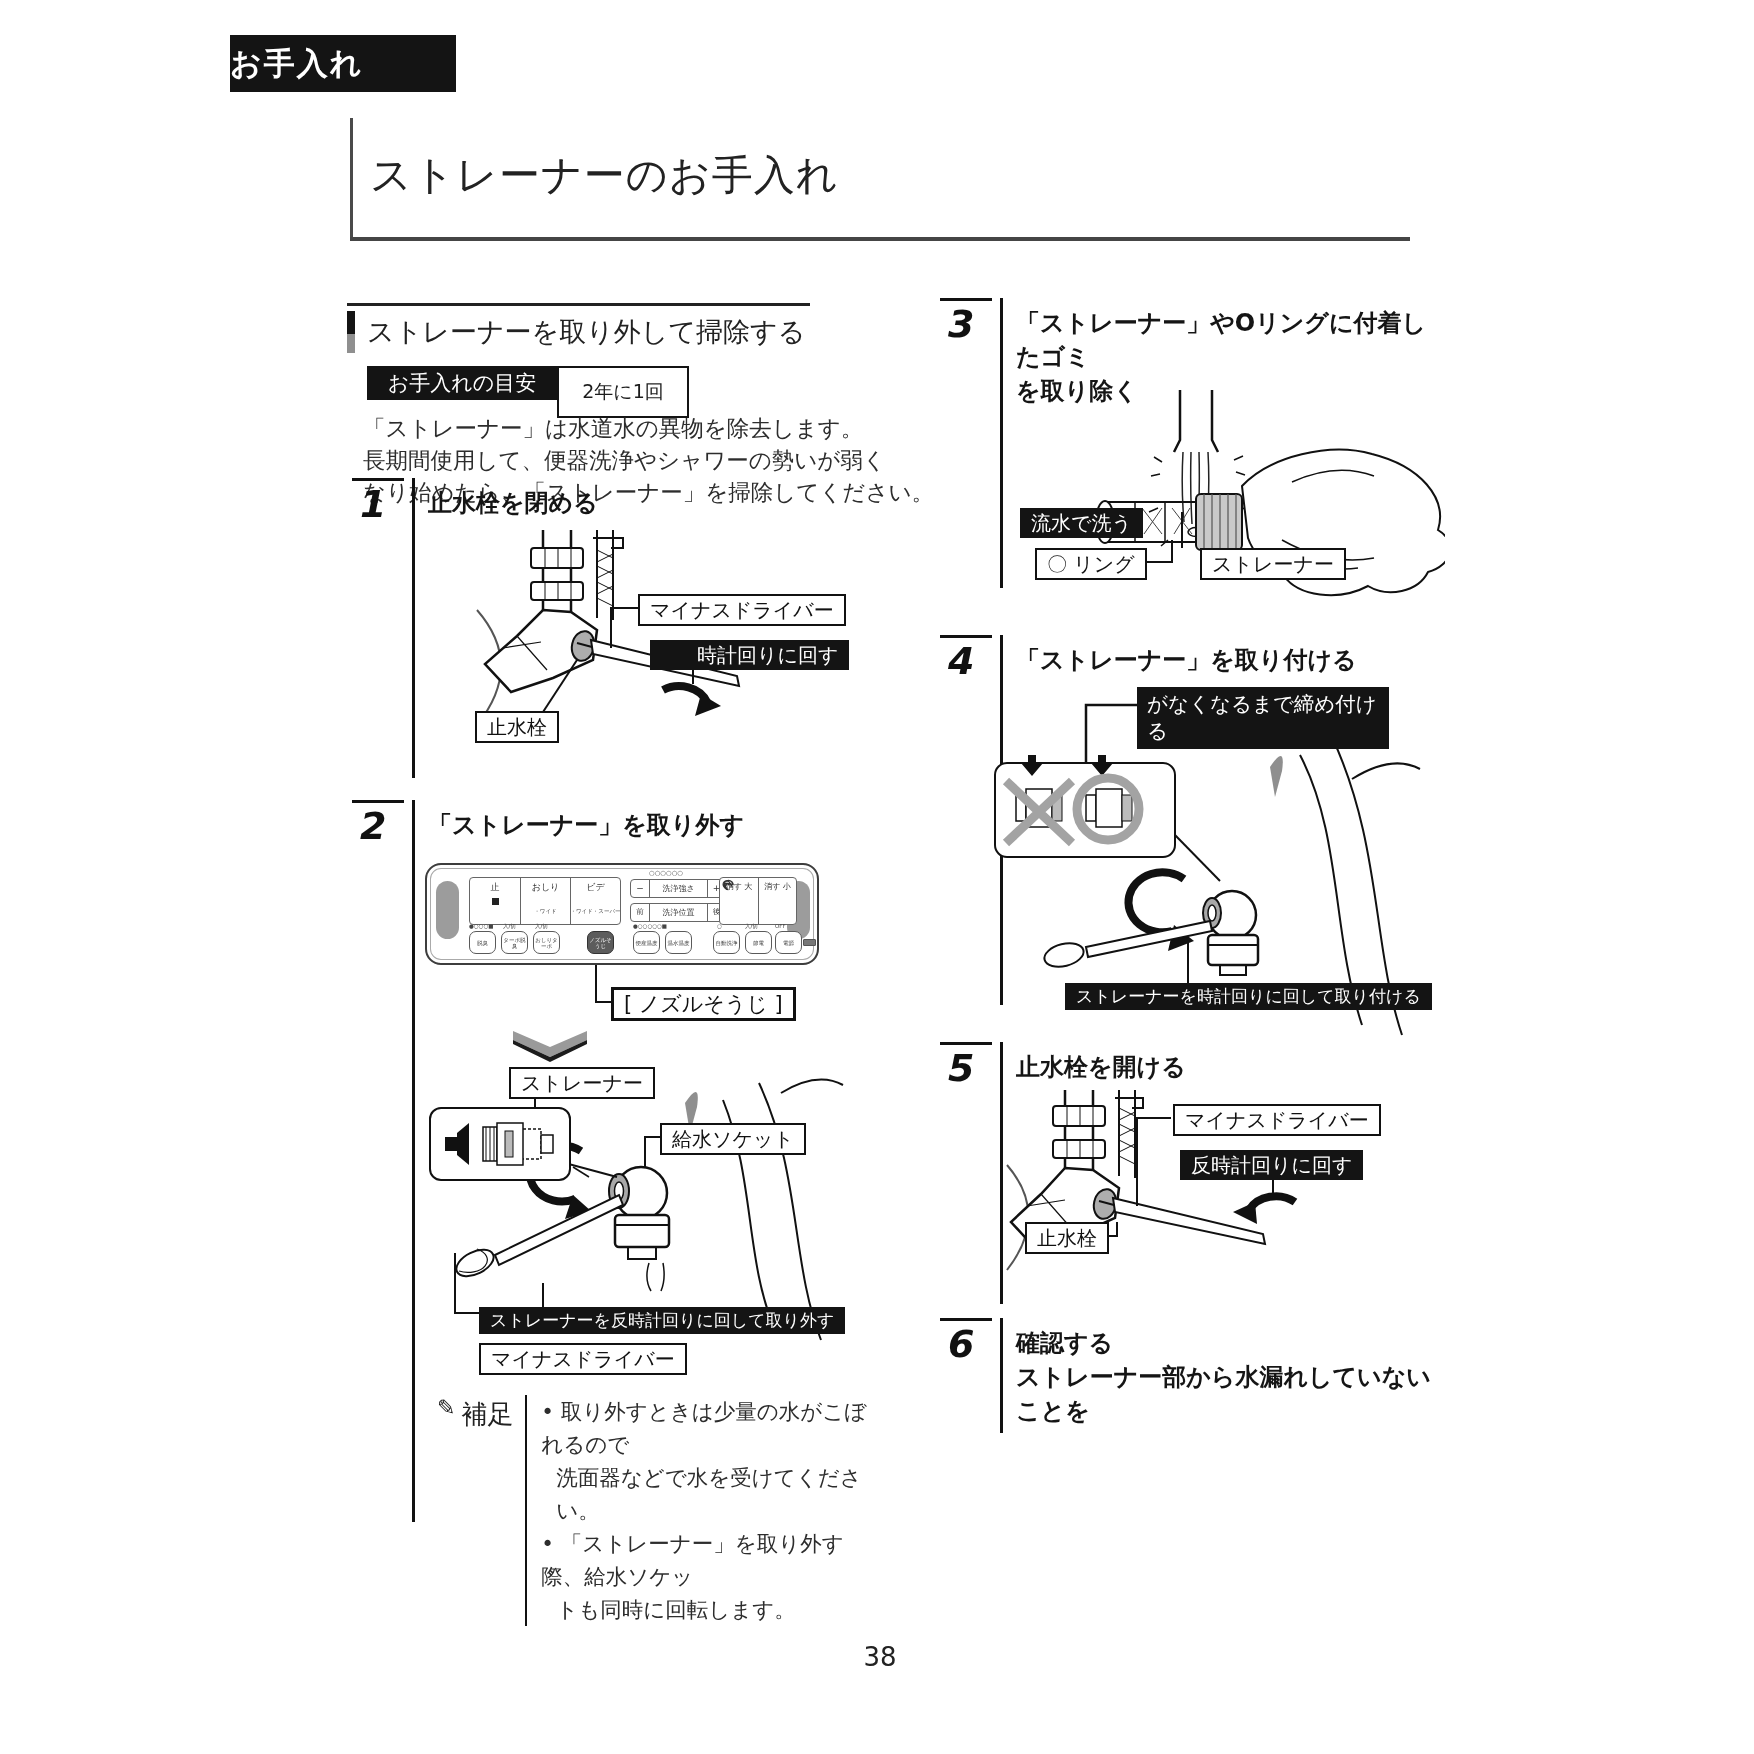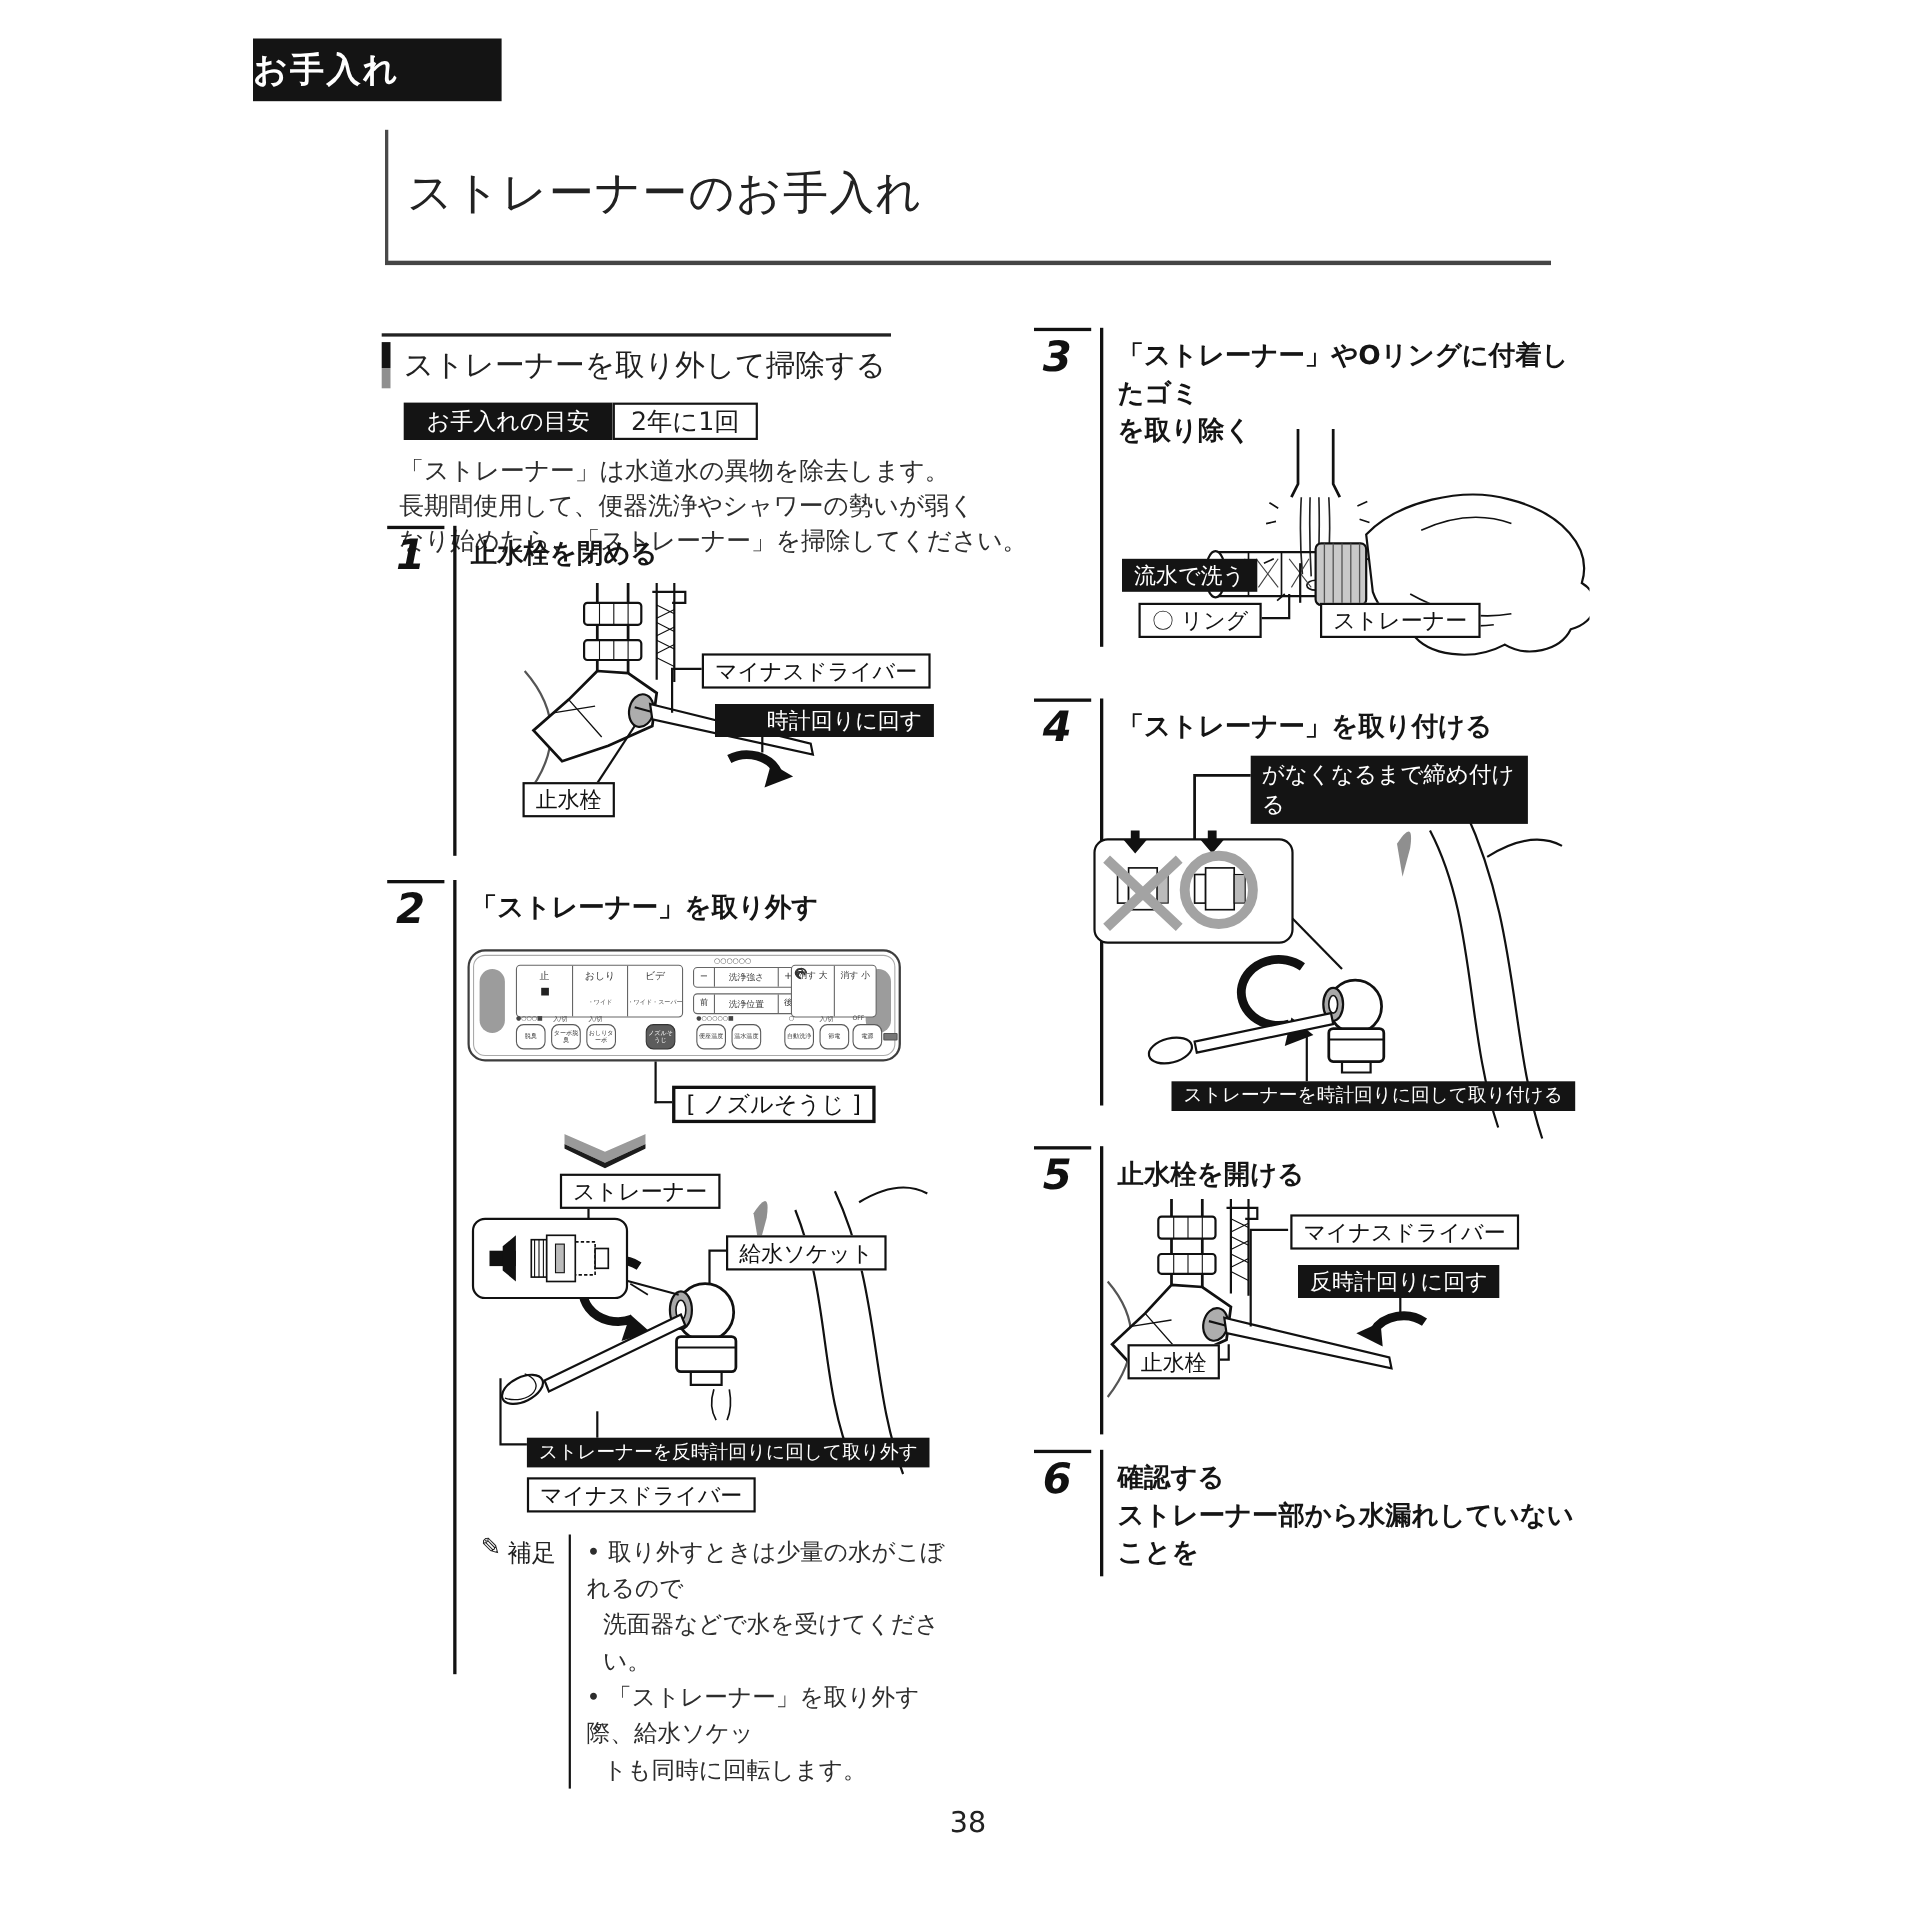--- a/index.html
+++ b/index.html
@@ -25,21 +25,21 @@
 
   
   .sec-head { position:absolute; left:347px; top:303px; width:463px; border-top:3px solid #222;
               display:flex; align-items:center; padding-top:5px; }
   .sec-bar { width:8px; height:42px; background:linear-gradient(#141414 0 55%, #8f8f8f 55% 100%); }
   .sec-title { margin-left:12px; font-size:27px; font-weight:500; color:#222; }
 
   .guide-row { position:absolute; left:367px; top:366px; display:flex; }
   .guide-badge { width:190px; height:34px; background:#141414; color:#fff; font-size:21px;
                  display:flex; align-items:center; justify-content:center; }
-  .guide-value { width:132px; height:34px; border:2.5px solid #141414; font-size:23px;
+  .guide-value { width:132px; height:52px; border:2.5px solid #141414; font-size:19px;
                  display:flex; align-items:center; justify-content:center; background:#fff; }
 
   .intro { position:absolute; left:363px; top:412px; font-size:22.5px; line-height:32px; color:#2d2d2d; }
 
   
   .step { position:absolute; }
   .corner { position:absolute; left:0; top:0; width:52px; border-top:3px solid #111; }
   .stepnum { position:absolute; left:8px; top:4px; font-size:38px; font-weight:bold; font-style:italic; color:#111; }
   .vline { position:absolute; left:60px; top:0; width:2.5px; background:#111; }
   .steptitle { position:absolute; left:76px; top:8px; font-size:24px; font-weight:bold; color:#151515; line-height:34px; }
@@ -61,21 +61,21 @@
   .sbtn.dark { background:#5c5c5c; color:#fff; border-color:#333; }
   .stop-sq { width:7px; height:7px; background:#222; margin-top:4px; }
   .arc-icon { width:16px; height:9px; border:2px solid #333; border-top:none; border-radius:0 0 9px 9px; margin-top:5px; }
   .bide-icon { width:7px; height:10px; background:#333; border-radius:50% 50% 2px 2px; margin-top:4px; }
   .stiny { position:absolute; font-size:6.5px; color:#444; white-space:nowrap; }
   .battery { position:absolute; width:13px; height:7px; border:1.5px solid #555; border-radius:1px; background:#777; }
 
   
   .note { position:absolute; display:flex; align-items:flex-start; }
   .note-ico { font-size:22px; margin-right:6px; }
-  .note-label { font-size:22px; color:#222; white-space:nowrap; margin-top:2px; }
+  .note-label { font-size:26px; color:#222; white-space:nowrap; margin-top:2px; }
   .note-div { width:2.5px; background:#111; align-self:stretch; margin:0 14px 0 12px; }
   .note-body { font-size:21.5px; line-height:33px; color:#2d2d2d; }
   .note-body .cont { padding-left:15px; }
 
   .chev { position:absolute; }
   .pagenum { position:absolute; left:840px; top:1642px; width:80px; text-align:center; font-size:26px; color:#222; }
 </style>
 </head>
 <body>
 

